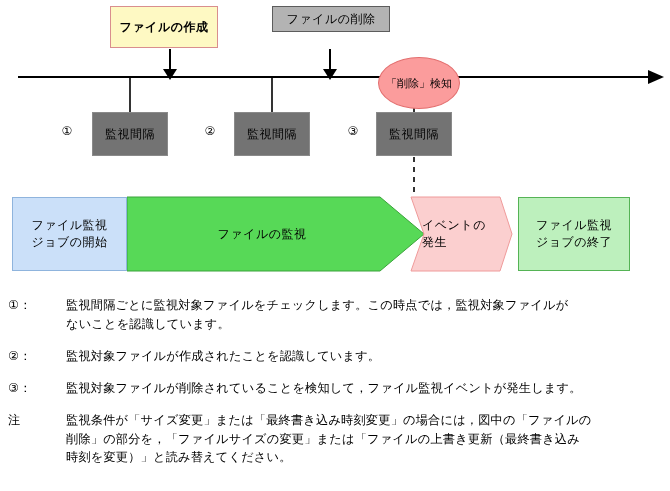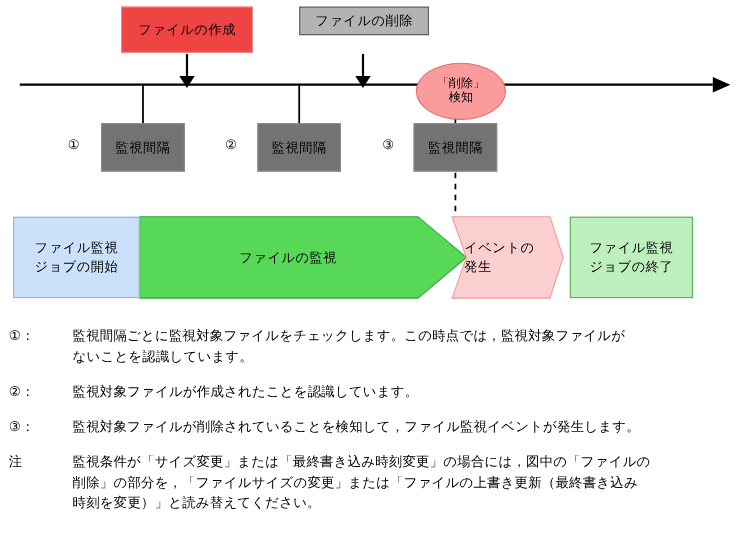--- a/index.html
+++ b/index.html
@@ -27,38 +27,38 @@
   .evt-box {
     display: flex;
     align-items: center;
     justify-content: center;
     text-align: center;
     font-size: 12px;
     line-height: 1.25;
     letter-spacing: 0.5px;
   }
   .evt-create {
-    left: 110px; top: 6px; width: 120px; height: 42px;
-    background: #ef4444;
+    left: 110px; top: 6px; width: 108px; height: 42px;
+    background: #fef9c3;
     border: 1px solid #d98e8e;
+    font-weight: bold;
   }
   .evt-delete {
     left: 272px; top: 6px; width: 118px; height: 26px;
     background: #b3b3b3;
     border: 1px solid #5c5c5c;
   }
 
   
   .detect-ellipse {
     left: 378px; top: 57px; width: 82px; height: 52px;
     background: #fb9c9c;
     border: 1px solid #e36f6f;
     border-radius: 50%;
     display: flex;
-    flex-direction: column;
     align-items: center;
     justify-content: center;
     text-align: center;
     font-size: 11px;
     line-height: 1.18;
   }
 
   
   .interval-box {
     top: 112px; width: 76px; height: 44px;

